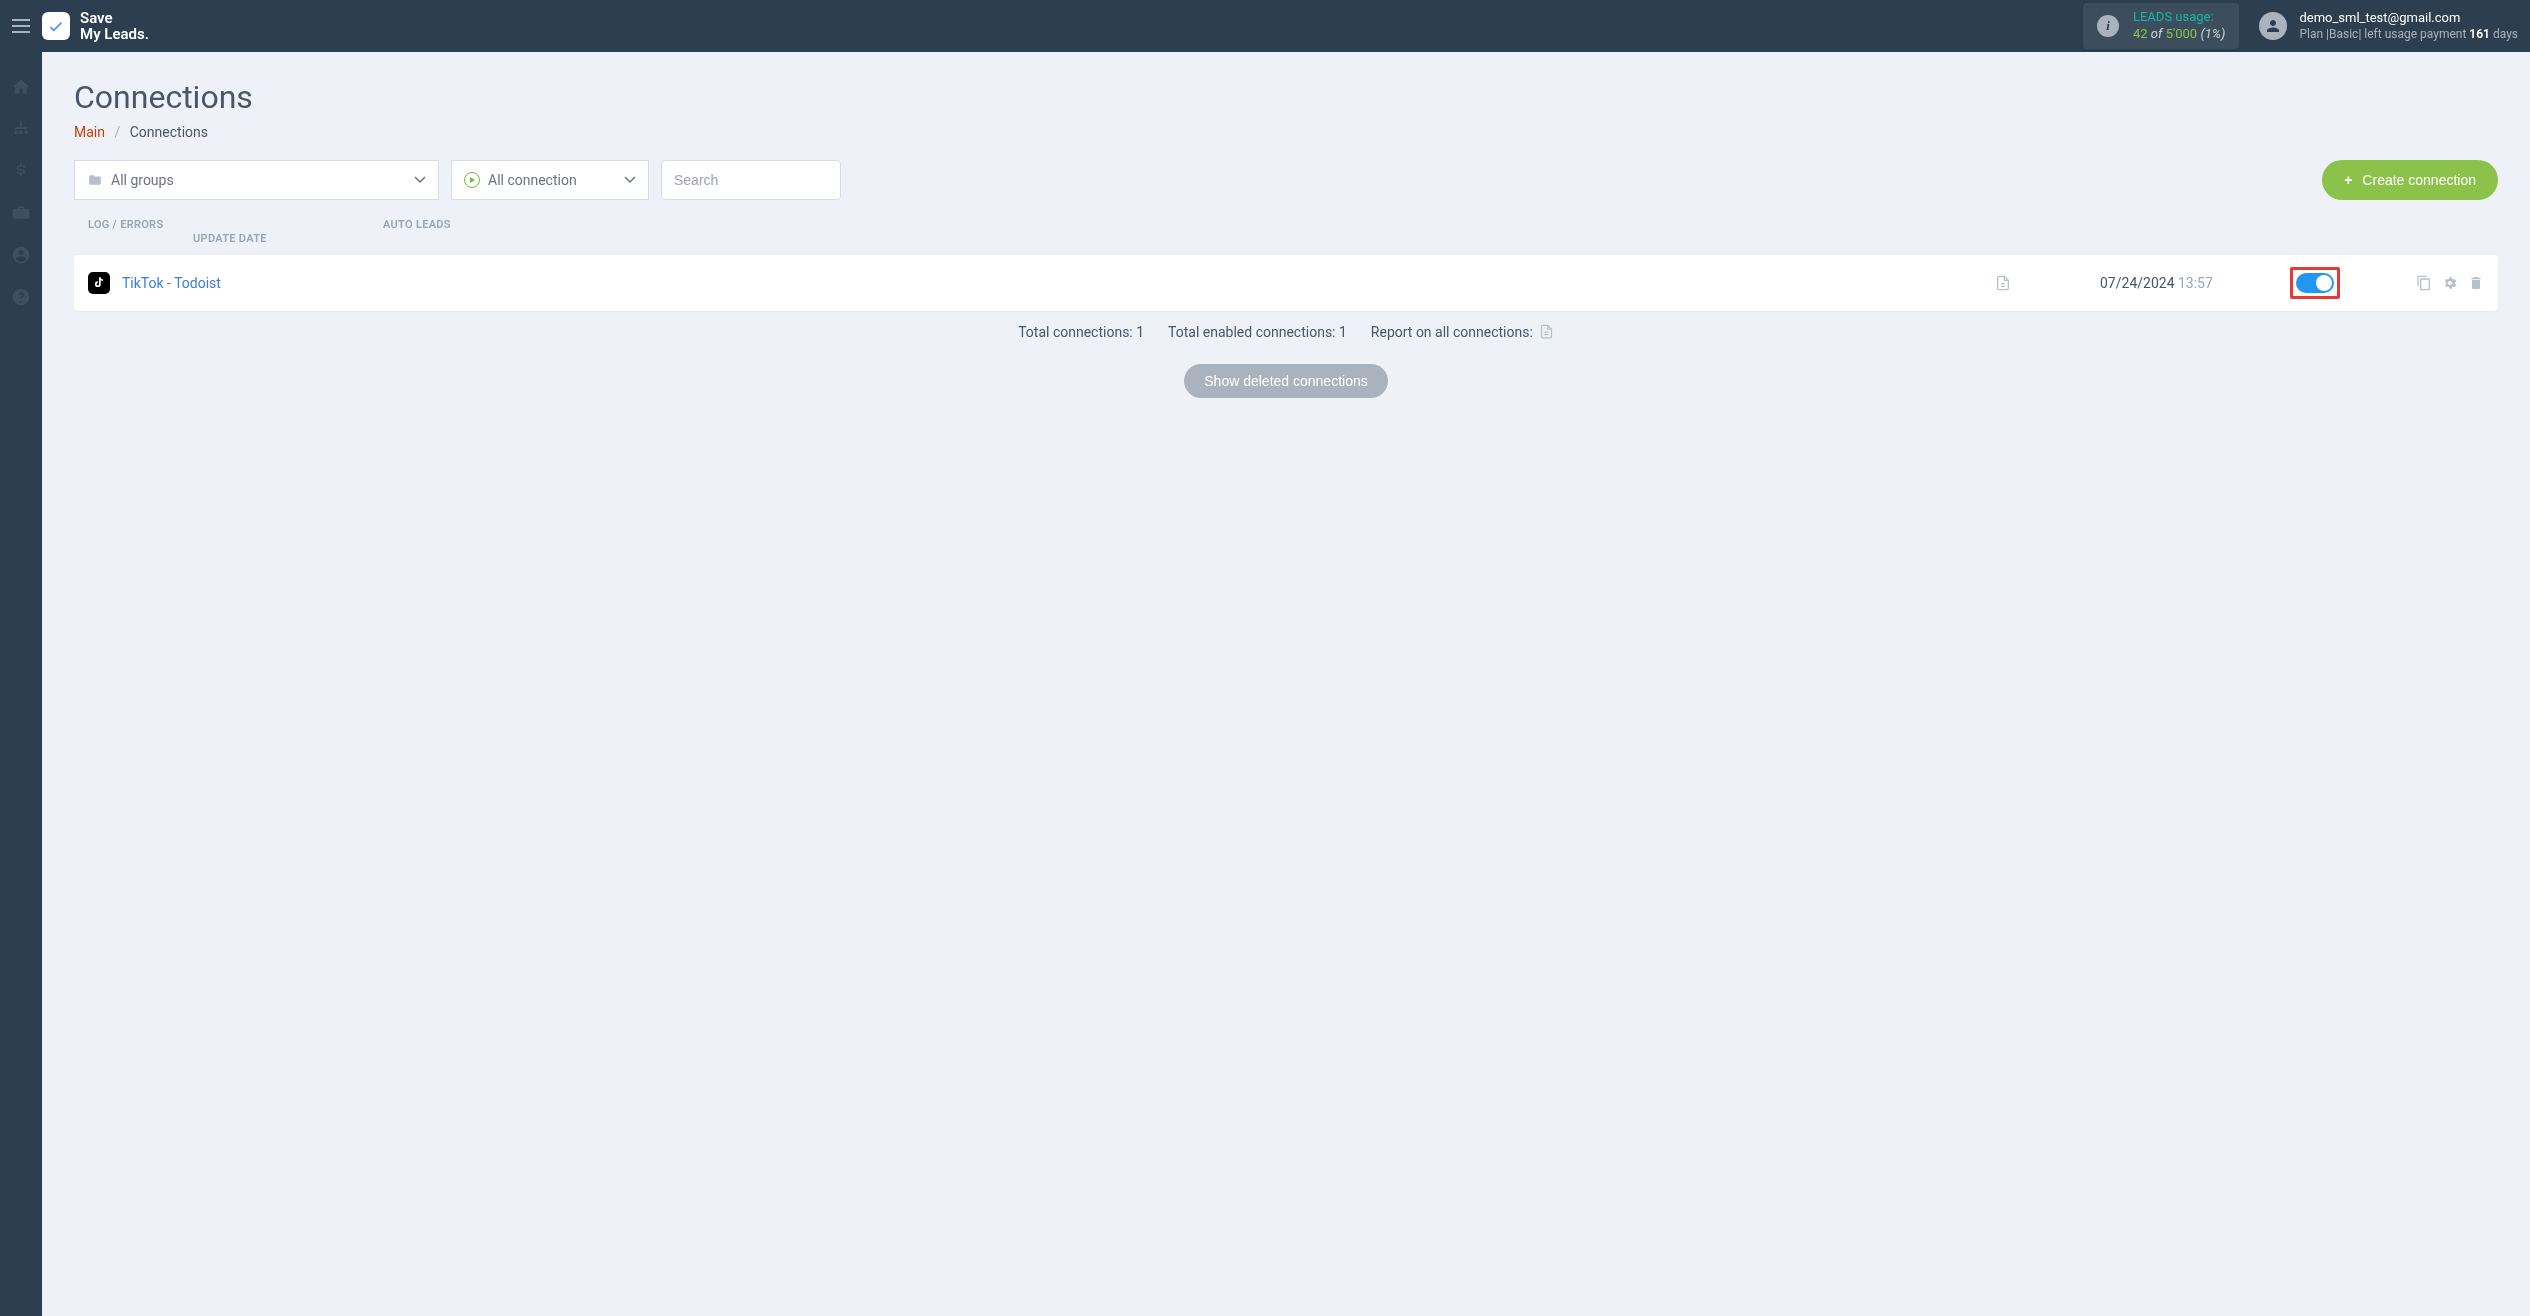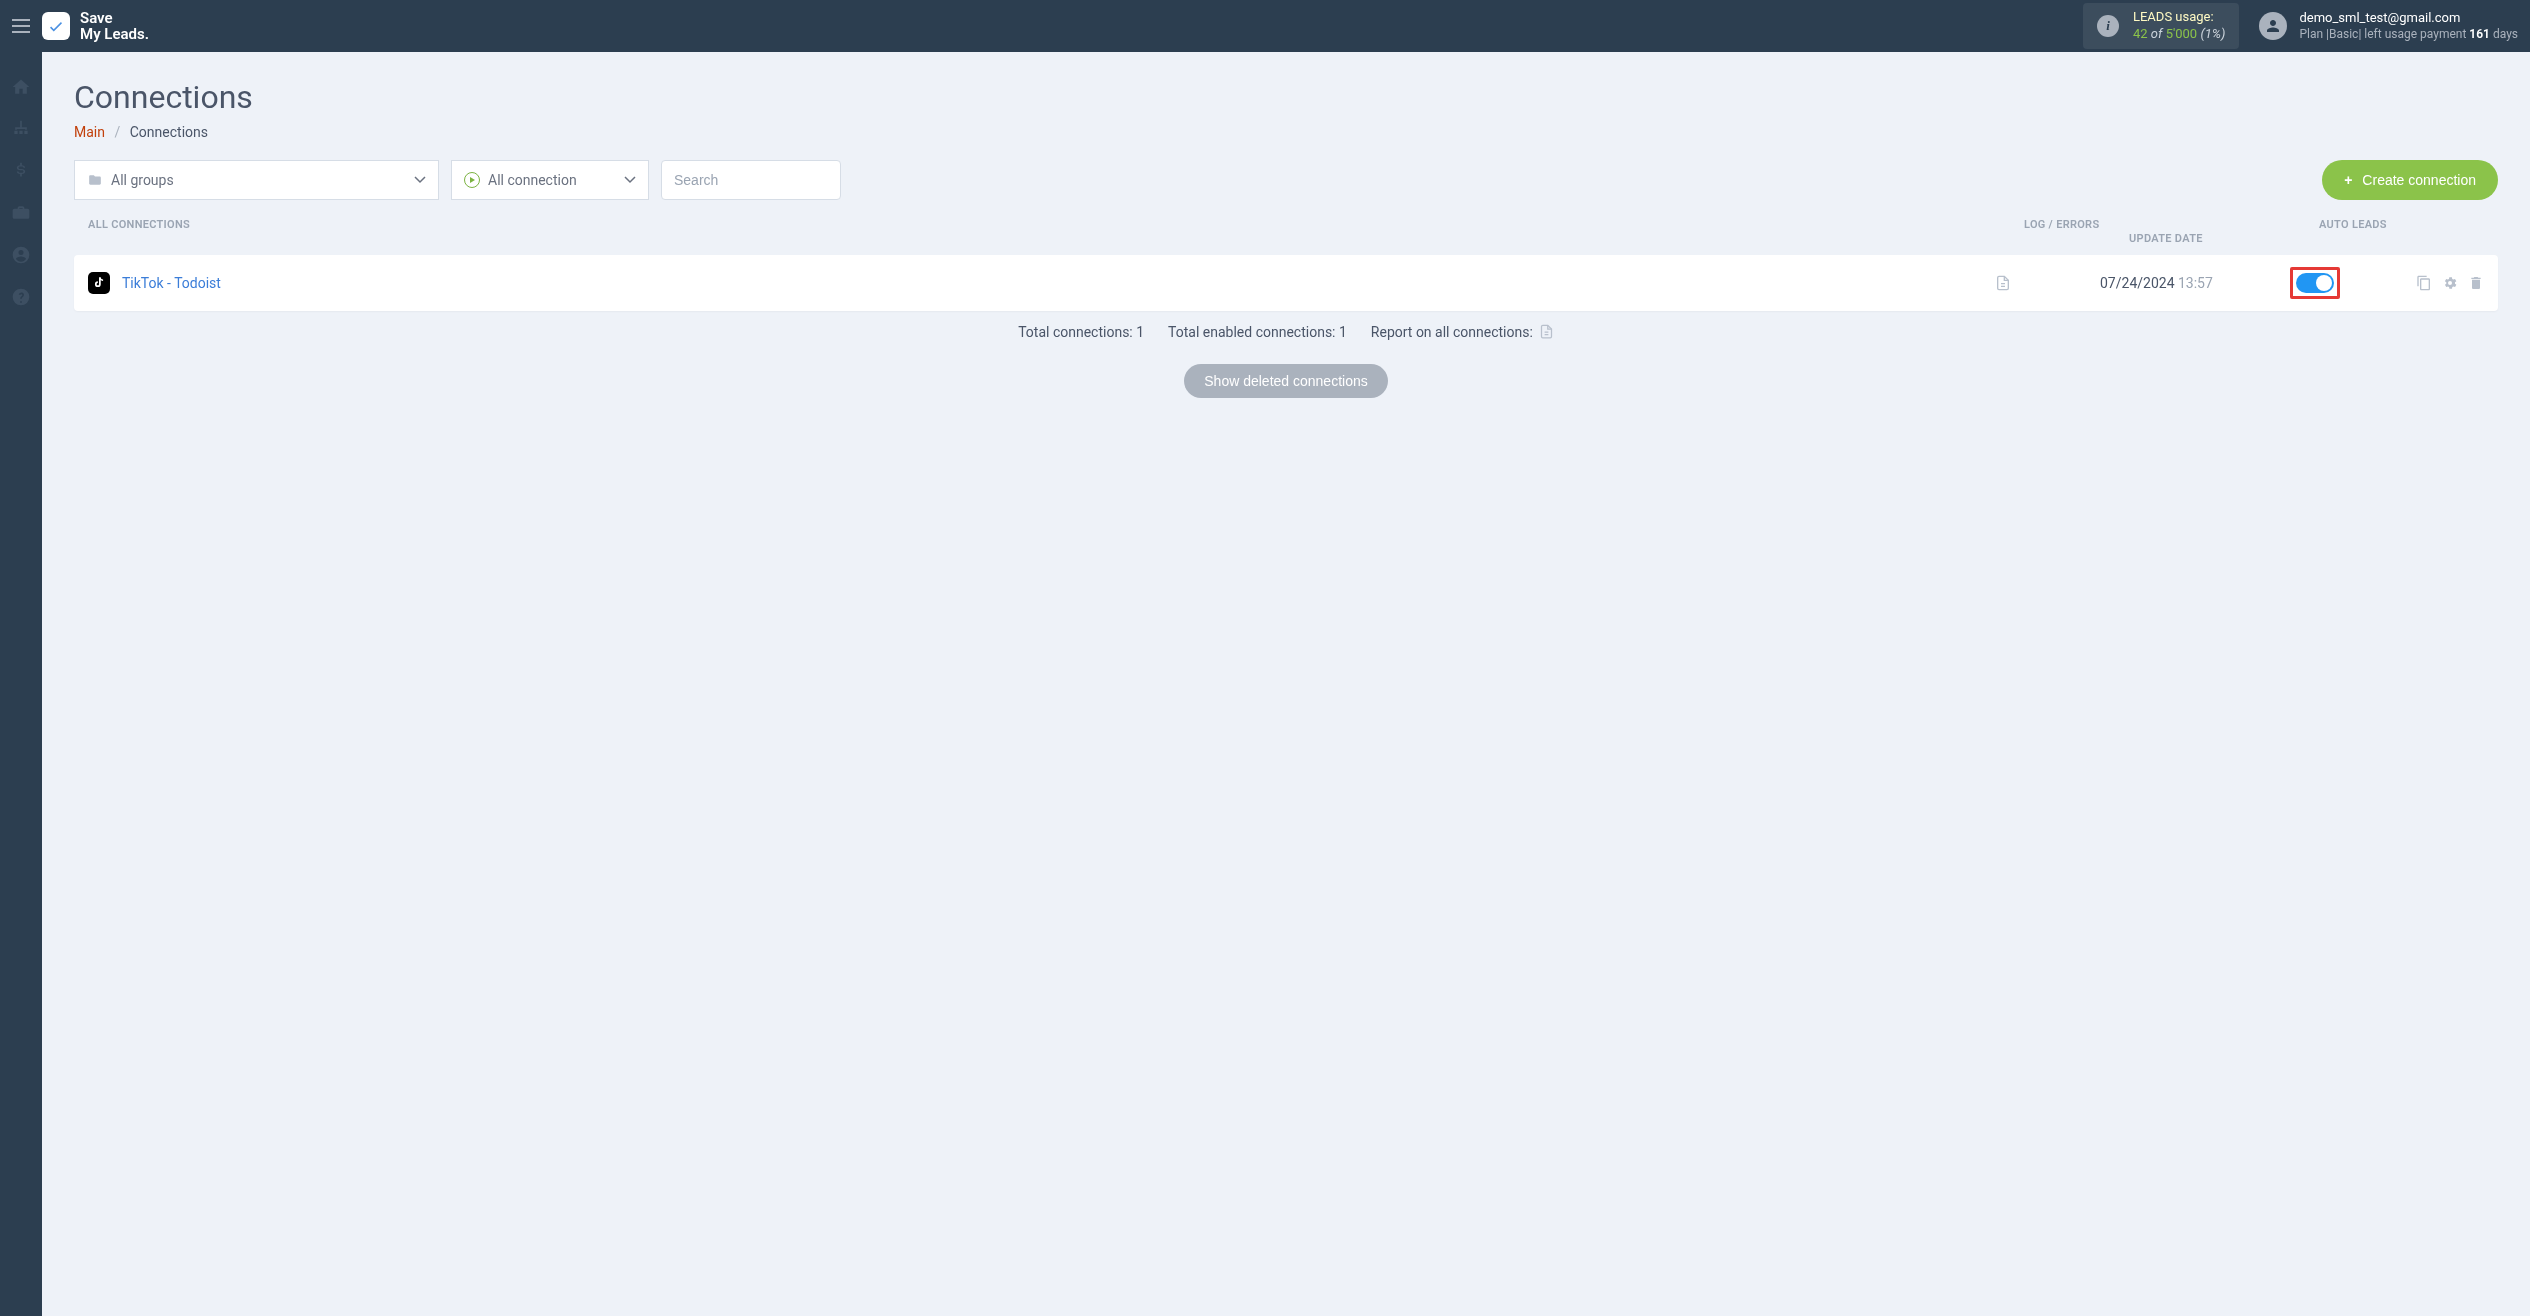--- a/index.html
+++ b/index.html
@@ -47,21 +47,21 @@
       background: #aab2bd;
       border-radius: 50%;
       color: #2c3e50;
       display: flex; align-items: center; justify-content: center;
       font-weight: bold;
       font-style: italic;
       font-family: serif;
       margin-right: 14px;
     }
     .leads-text { line-height: 1.3; }
-    .leads-label { color: #fef9c3; }
+    .leads-label { color: #14b8a6; }
     .leads-value { color: #8bc34a; }
     .leads-of { color: #ccd4dc; font-style: italic; }
     .leads-pct { color: #ccd4dc; font-style: italic; }
     .user-box { display: flex; align-items: center; font-size: 13px; }
     .user-avatar {
       width: 28px; height: 28px;
       background: #aab2bd;
       border-radius: 50%;
       display: flex; align-items: center; justify-content: center;
       margin-right: 12px;
@@ -377,21 +377,20 @@
     </div>
     <input type="text" class="search-input" placeholder="Search" style="">
     <div class="filters-spacer"></div>
     <button class="create-btn">
       <span class="plus">+</span>
       <span>Create connection</span>
     </button>
   </div>
 
   <div class="table-head">
-    <div class="col-name">ALL CONNECTIONS</div>
     <div class="col-log">LOG / ERRORS</div>
     <div class="col-date">UPDATE DATE</div>
     <div class="col-auto">AUTO LEADS</div>
   </div>
 
   <div class="row">
     <div class="row-icon">
       <svg width="14" height="14" viewBox="0 0 24 24" fill="#fff">
           <path d="M19 8.5a6 6 0 01-4-1.5v7a5 5 0 11-5-5v3a2 2 0 102 2V2h3a4 4 0 004 4z"></path>
         </svg>

